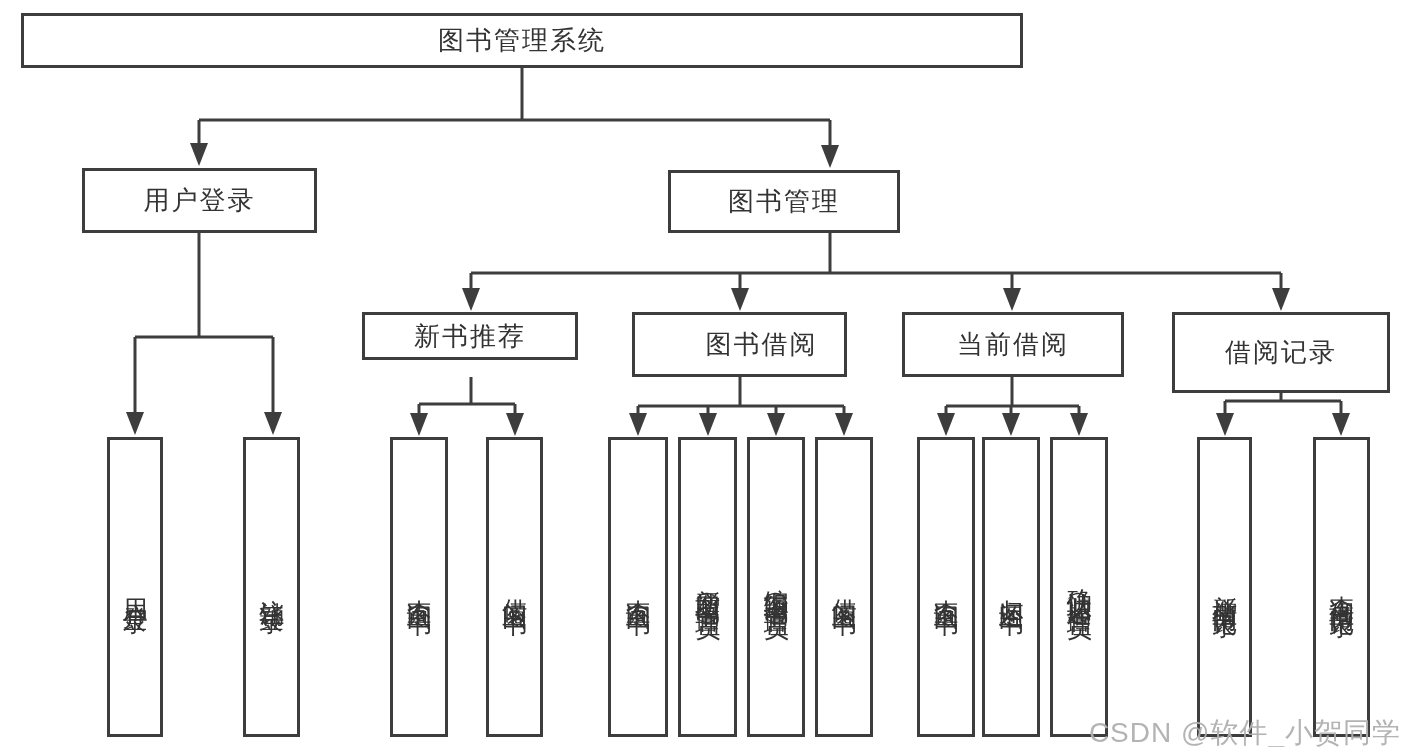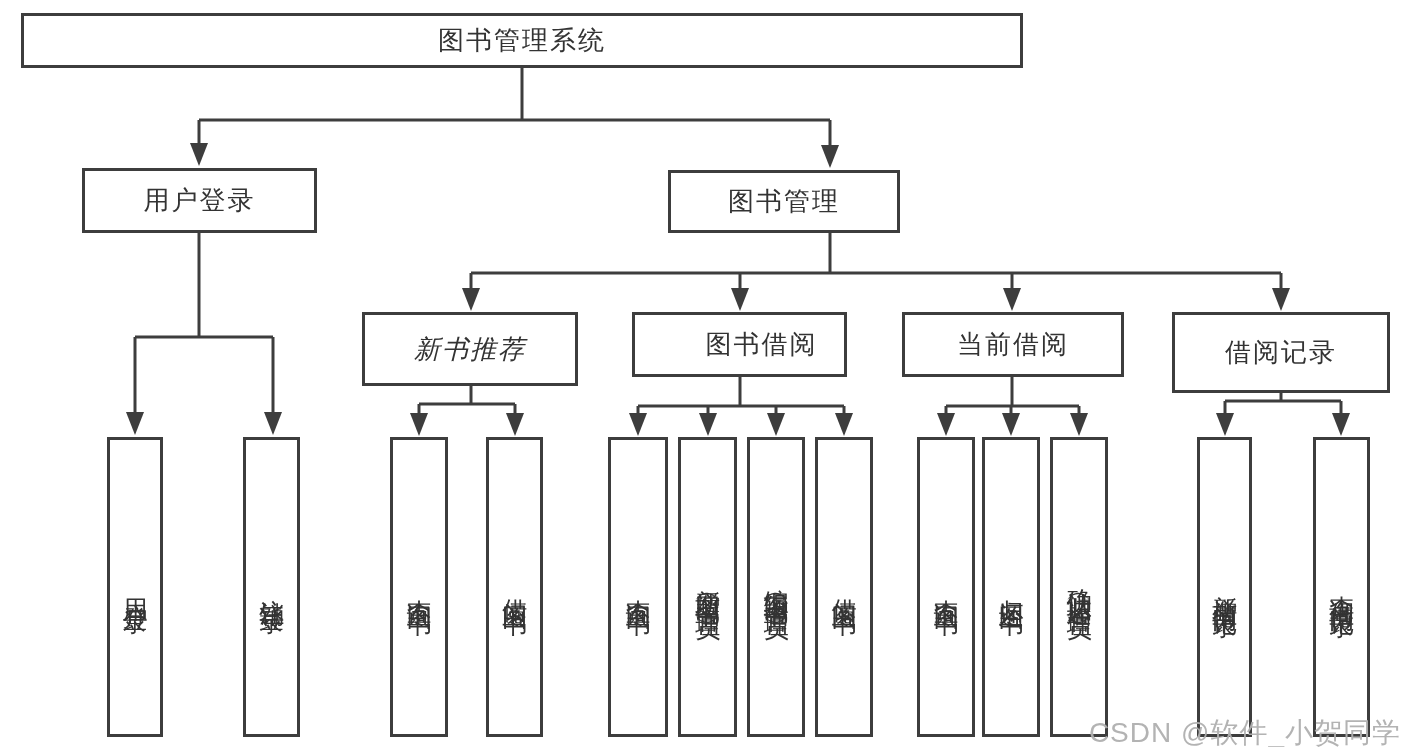--- a/index.html
+++ b/index.html
@@ -157,21 +157,21 @@
     <span class="hlabel">图书管理系统</span>
   </div>
 
   <div class="node" style="left:82px; top:168px; width:235px; height:65px;">
     <span class="hlabel">用户登录</span>
   </div>
   <div class="node" style="left:668px; top:170px; width:232px; height:63px;">
     <span class="hlabel">图书管理</span>
   </div>
 
-  <div class="node" style="left:362px; top:312px; width:216px; height:74px;font-style:italic;">
+  <div class="node" style="left:362px; top:312px; width:216px; height:48px;">
     <span class="hlabel">新书推荐</span>
   </div>
   <div class="node" style="left:632px; top:312px; width:215px; height:65px;padding-left:44px;">
     <span class="hlabel">图书借阅</span>
   </div>
   <div class="node" style="left:902px; top:312px; width:222px; height:65px;text-align:right;">
     <span class="hlabel">当前借阅</span>
   </div>
   <div class="node" style="left:1172px; top:312px; width:218px; height:81px;">
     <span class="hlabel">借阅记录</span>

